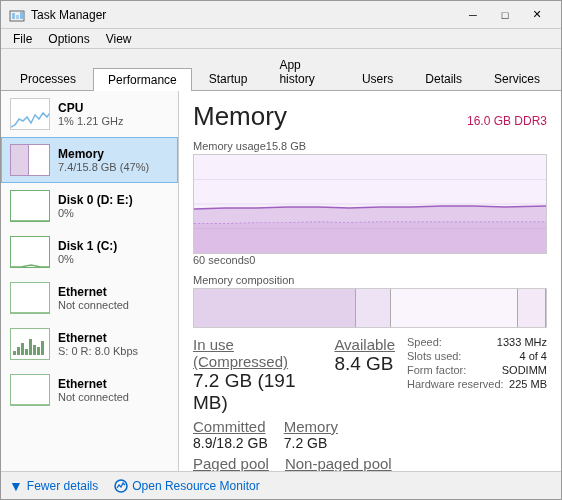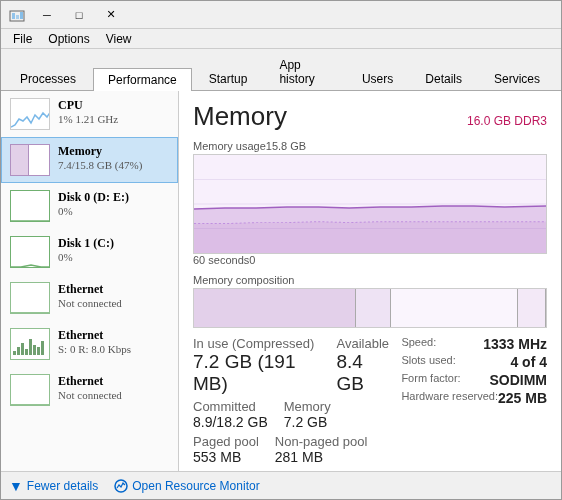--- a/index.html
+++ b/index.html
@@ -101,26 +101,25 @@
     
     .sidebar {
       width: 178px;
       background: #fafafa;
       border-right: 1px solid #ccc;
       overflow-y: auto;
       flex-shrink: 0;
     }
     .sidebar-item {
       display: flex;
-      align-items: flex-start;
+      align-items: center;
       padding: 6px 8px;
       cursor: pointer;
       border: 1px solid transparent;
       gap: 8px;
-      font-family: Liberation Serif, serif;
     }
     .sidebar-item.active {
       background: #cce4f7;
       border-color: #7ab8e8;
     }
     .sidebar-thumb {
       width: 40px;
       height: 32px;
       flex-shrink: 0;
       border: 1px solid #ccc;
@@ -223,41 +222,42 @@
     }
     .comp-seg-free {
       flex: 1;
       background: transparent;
     }
     .comp-seg-hardware {
       width: 8%;
       background: rgba(160,100,180,0.08);
     }
     .stat-label {
-      font-size: 13px;
+      font-size: 15px;
       color: #666;
+      text-decoration: underline;
     }
     .stat-value {
       font-size: 19px;
       font-weight: 300;
       color: #222;
     }
     .stat-pair {
       display: flex;
       justify-content: space-between;
       margin-bottom: 2px;
     }
     .stat-pair-label {
       font-size: 11px;
       color: #666;
     }
     .stat-pair-value {
-      font-size: 14px;
+      font-size: 11px;
       color: #222;
-      font-weight: 700;
+      font-weight: 400;
     }
     
     .bottom-bar {
       height: 28px;
       background: #f0f0f0;
       border-top: 1px solid #ccc;
       display: flex;
       align-items: center;
       padding: 0 8px;
       gap: 16px;
@@ -293,20 +293,21 @@
 
   <div class="title-bar">
     <div class="title-bar-icon">
       <svg width="16" height="16" viewBox="0 0 16 16">
         <rect x="1" y="4" width="14" height="10" fill="none" stroke="#666" stroke-width="1"></rect>
         <rect x="3" y="6" width="3" height="6" fill="#7ab8e8" opacity="0.8"></rect>
         <rect x="7" y="8" width="3" height="4" fill="#7ab8e8" opacity="0.6"></rect>
         <rect x="11" y="5" width="3" height="7" fill="#7ab8e8" opacity="0.9"></rect>
       </svg>
     </div>
+    <span class="title-bar-title">Task Manager</span>
     <div class="title-bar-controls">
       <button class="title-btn">─</button>
       <button class="title-btn">□</button>
       <button class="title-btn close">✕</button>
     </div>
   </div>
 
   <div class="menu-bar">
     <span class="menu-item">File</span>
     <span class="menu-item">Options</span>

